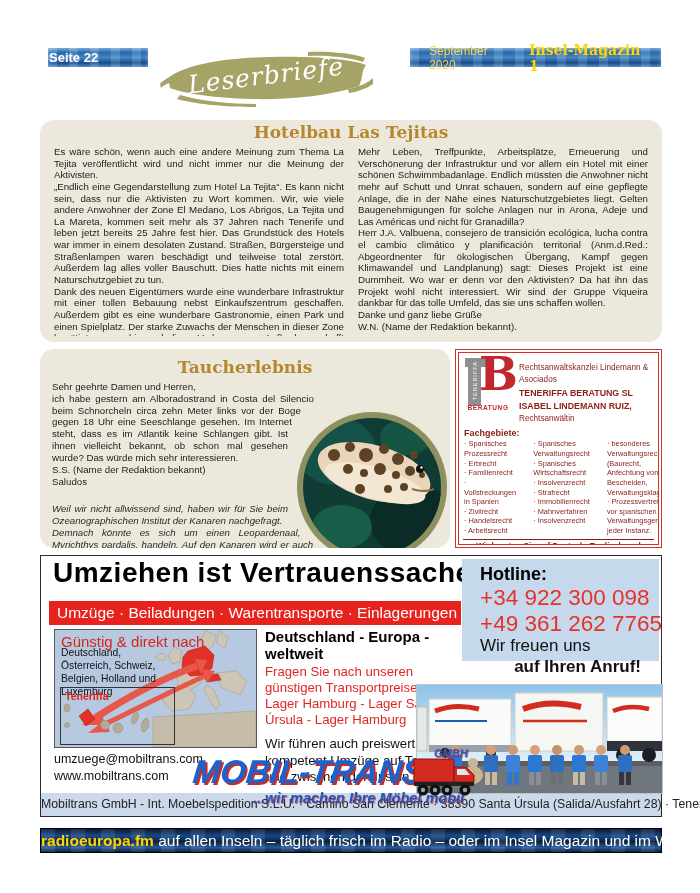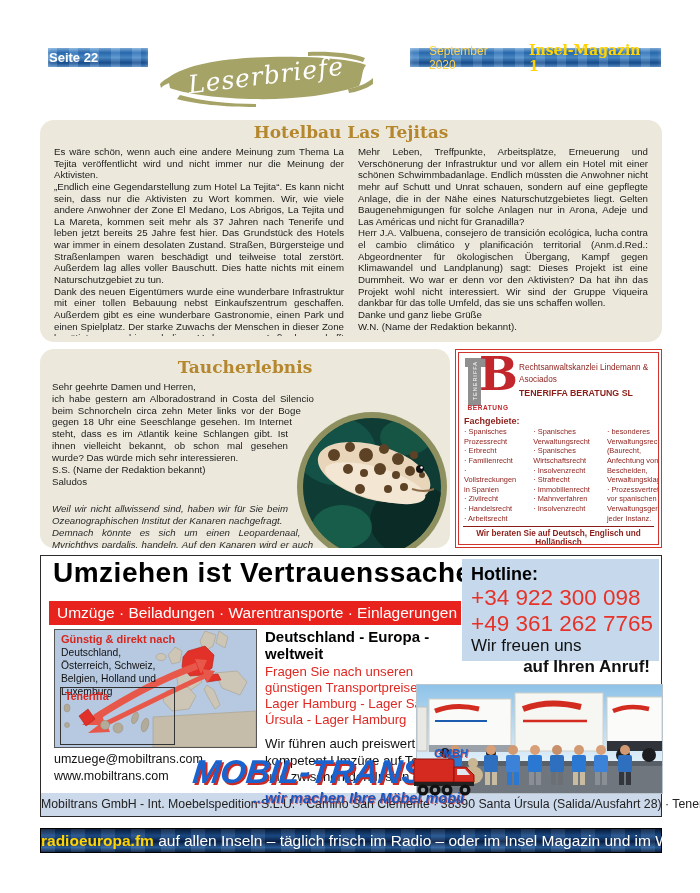--- a/index.html
+++ b/index.html
@@ -67,28 +67,28 @@
 
   
   .mover{position:absolute;left:40px;top:555px;width:622px;height:262px;border:1px solid #2b2b2b;
     box-sizing:border-box;background:#fff;}
   .mv-headline{position:absolute;left:12px;top:1px;font-size:28px;font-weight:bold;color:#000;
     letter-spacing:.5px;white-space:nowrap;}
   .mv-redbar{position:absolute;left:8px;top:45px;width:412px;height:24px;background:#e8231e;
     color:#fff;font-size:15.5px;line-height:24px;padding-left:8px;box-sizing:border-box;
     white-space:nowrap;overflow:hidden;}
   .mv-hotline{position:absolute;left:421px;top:3px;width:197px;height:102px;background:#c6d9ec;
-    padding:5px 9px;box-sizing:border-box;}
+    padding:5px 18px;box-sizing:border-box;}
   .mv-hot-label{font-size:18px;font-weight:bold;color:#000;line-height:1.15;}
   .mv-phone{font-size:22.5px;color:#e63228;line-height:1.15;white-space:nowrap;}
   .mv-hot1{font-size:17px;color:#111;line-height:1.2;}
   .mv-hot2{font-size:17px;color:#111;line-height:1.2;text-align:right;font-weight:bold;}
   .mv-map{position:absolute;left:13px;top:73px;width:203px;height:119px;border:1px solid #555;
     box-sizing:border-box;}
-  .map-bold{position:absolute;left:6px;top:3px;color:#d8251c;font-weight:bold;font-size:11px;}
+  .map-bold{position:absolute;left:6px;top:3px;color:#d8251c;font-weight:normal;font-size:15px;}
   .map-countries{position:absolute;left:6px;top:17px;width:112px;color:#111;font-size:10.3px;
     line-height:1.25;}
   .map-island-box{position:absolute;left:5px;top:57px;width:113px;height:56px;border:1px solid #333;}
   .map-island-label{position:absolute;left:4px;top:2px;color:#d8251c;font-weight:bold;font-size:10.5px;}
   .mv-offer{position:absolute;left:224px;top:72px;width:192px;}
   .mv-offer-h{font-size:15px;font-weight:bold;color:#000;margin:0 0 2px;}
   .mv-offer-red{font-size:13.2px;color:#e02721;line-height:1.22;margin:0 0 8px;}
   .mv-offer-blk{font-size:13.2px;color:#111;line-height:1.25;margin:0;}
   .mv-email{position:absolute;left:13px;top:195px;font-size:12.5px;color:#111;line-height:1.35;}
   .mv-logo{position:absolute;left:152px;top:197px;z-index:4;font-size:33px;font-weight:bold;
@@ -217,20 +217,21 @@
         <div class="tb-topbar"></div>
         <div class="tb-stem">
           <span>TENERIFFA</span>
         </div>
         <div class="tb-b">B</div>
         <div class="tb-word">BERATUNG</div>
       </div>
       <div class="law-titles">
         <div>Rechtsanwaltskanzlei Lindemann &amp; Asociados</div>
         <div class="b">TENERIFFA BERATUNG SL</div>
+        <div><span class="b">ISABEL LINDEMANN RUIZ,</span><span> Rechtsanwältin</span></div>
       </div>
     </div>
     <div class="law-fach">Fachgebiete:</div>
     <div class="law-cols">
       <ul class="lc1">
         <li>Spanisches Prozessrecht</li>
         <li>Erbrecht</li>
         <li>Familienrecht</li>
         <li>Vollstreckungen in Spanien</li>
         <li>Zivilrecht</li>

